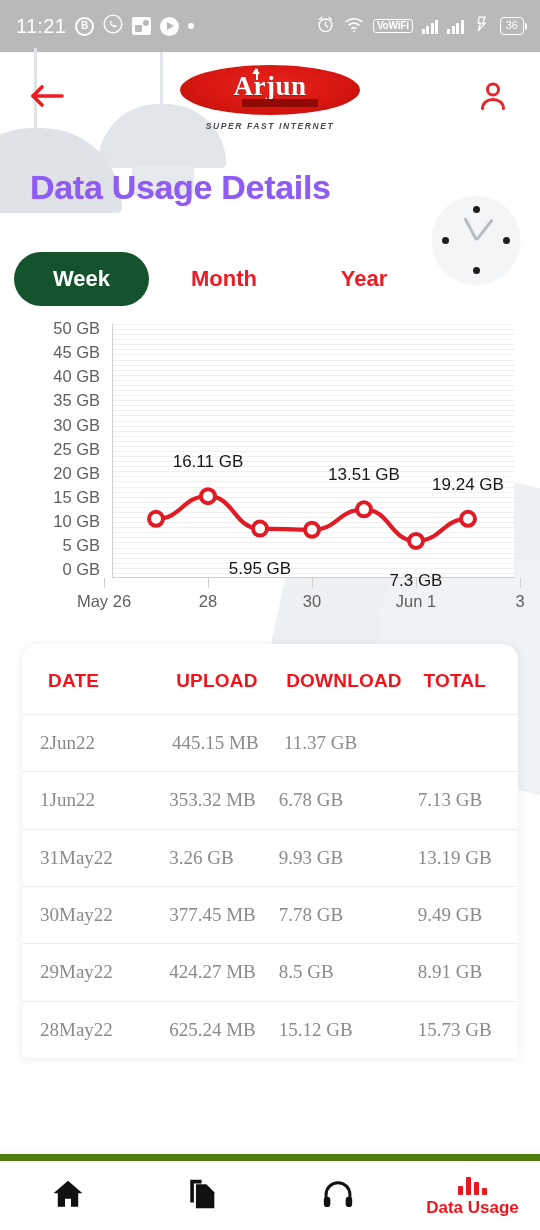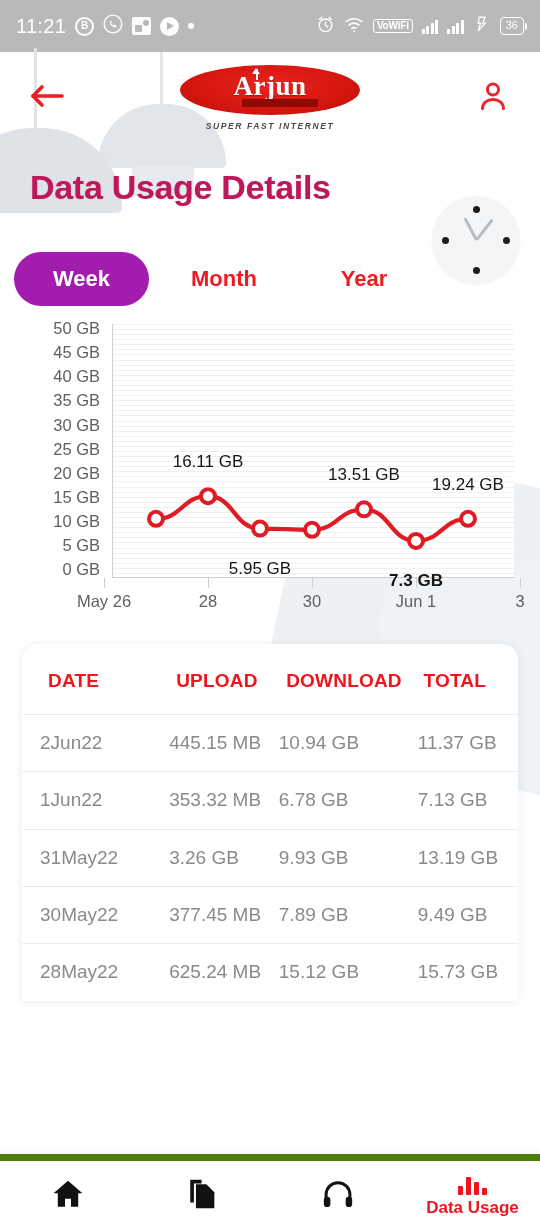--- a/index.html
+++ b/index.html
@@ -123,21 +123,21 @@
   }
   .logo-tag{
     font-size:8.5px; font-weight:700; font-style:italic; color:#4a4a4a;
     letter-spacing:1.6px;
   }
   .profile-btn{ width:46px; height:46px; display:flex; align-items:center; justify-content:center; cursor:pointer; }
 
   
   .page-title{
     position:absolute; top:168px; left:30px;
-    font-size:34px; font-weight:700; color:#be185d; letter-spacing:-.3px;
+    font-size:34px; font-weight:700; color:#8b5cf6; letter-spacing:-.3px;
     text-shadow:0 0 1px rgba(239,27,34,.35);
   }
   .clock-decor{
     position:absolute; right:20px; top:196px; width:88px; height:88px;
     border-radius:50%; background:#f3f5f7; box-shadow:0 1px 3px rgba(0,0,0,.05);
   }
   .clock-decor i{ position:absolute; width:7px;height:7px;border-radius:50%;background:#1d1d1d; }
   .cd-12{ left:41px; top:10px; }
   .cd-3 { right:10px; top:41px; }
   .cd-6 { left:41px; bottom:10px; }
@@ -146,21 +146,21 @@
   .hand-h{ width:3px; height:25px; left:43px; top:19px; transform:rotate(-28deg); }
   .hand-m{ width:3px; height:26px; left:43px; top:18px; transform:rotate(38deg); }
 
   
   .tabs{ position:absolute; top:252px; left:14px; width:512px; display:flex; align-items:center; }
   .tab{
     font-size:22px; font-weight:700; color:#ef1b22; cursor:pointer;
     padding:14px 0; text-align:center;
   }
   .tab-week{ width:135px; border-radius:30px; }
-  .tab-week.active{ background:#a21caf; color:#fff; }
+  .tab-week.active{ background:#14532d; color:#fff; }
   .tab-month{ width:150px; }
   .tab-year{ width:130px; }
 
   
   .chart-area{ position:absolute; top:312px; left:0; width:540px; height:320px; }
   .y-labels{
     position:absolute; left:26px; top:8px; width:74px;
     display:flex; flex-direction:column; justify-content:space-between; height:258px;
   }
   .y-labels span{ font-size:16.5px; color:#5f5f5f; text-align:right; line-height:1; }
@@ -194,21 +194,21 @@
     box-shadow:0 1px 10px rgba(0,0,0,.08);
     overflow:hidden;
   }
   .thead{
     display:flex; padding:26px 18px 22px 18px;
   }
   .thead div{
     font-size:19px; font-weight:700; color:#f0151c; letter-spacing:.2px;margin-left:8px;
   }
   .trow{
-    display:flex; padding:16px 18px; border-top:1px solid #ececec; align-items:center;
+    display:flex; padding:16px 18px; border-top:1px solid #ececec; align-items:center;font-family:Liberation Serif, serif;
   }
   .trow div{ font-size:19px; color:#8a8a8a; line-height:1.28; }
   .c-date{ width:132px; }
   .c-up  { width:112px; }
   .c-down{ width:142px; }
   .c-tot { width:84px; }
 
   
   .bottomnav{
     position:absolute; bottom:0; left:0; width:540px; height:76px;
@@ -366,55 +366,60 @@
       <div class="x-tick" style="left: 304px;"></div>
       <div class="x-lab" style="left: 304px;">Jun 1</div>
       <div class="x-tick" style="left: 408px;"></div>
       <div class="x-lab" style="left: 408px;">3</div>
     </div>
   <div id="ptLabels">
       <div class="pt-label" style="left: 208px; top: 140.161px;">16.11 GB</div>
       <div class="pt-label" style="left: 364px; top: 153.369px;">13.51 GB</div>
       <div class="pt-label" style="left: 468px; top: 162.818px;">19.24 GB</div>
       <div class="pt-label" style="left: 260px; top: 246.622px;">5.95 GB</div>
-      <div class="pt-label" style="left: 416px; top: 258.916px; font-weight: bold;">7.3 GB</div>
+      <div class="pt-label" style="left: 416px; top: 258.916px;">7.3 GB</div>
     </div>
 </div>
 
 <div class="table-card">
   <div class="thead">
     <div class="c-date">DATE</div>
     <div class="c-up">UPLOAD</div>
     <div class="c-down">DOWNLOAD</div>
     <div class="c-tot">TOTAL</div>
   </div>
   <div id="tbody">
       <div class="trow">
         <div class="c-date">2Jun22</div>
         <div class="c-up">445.15 MB</div>
-        <div class="c-down">10.94 GB</div>
         <div class="c-tot">11.37 GB</div>
       </div>
       <div class="trow">
         <div class="c-date">1Jun22</div>
         <div class="c-up">353.32 MB</div>
         <div class="c-down">6.78 GB</div>
         <div class="c-tot">7.13 GB</div>
       </div>
       <div class="trow">
         <div class="c-date">31May22</div>
         <div class="c-up">3.26 GB</div>
         <div class="c-down">9.93 GB</div>
         <div class="c-tot">13.19 GB</div>
       </div>
       <div class="trow">
         <div class="c-date">30May22</div>
         <div class="c-up">377.45 MB</div>
-        <div class="c-down">7.89 GB</div>
+        <div class="c-down">7.78 GB</div>
         <div class="c-tot">9.49 GB</div>
+      </div>
+      <div class="trow">
+        <div class="c-date">29May22</div>
+        <div class="c-up">424.27 MB</div>
+        <div class="c-down">8.5 GB</div>
+        <div class="c-tot">8.91 GB</div>
       </div>
       <div class="trow">
         <div class="c-date">28May22</div>
         <div class="c-up">625.24 MB</div>
         <div class="c-down">15.12 GB</div>
         <div class="c-tot">15.73 GB</div>
       </div>
     </div>
 </div>
 

